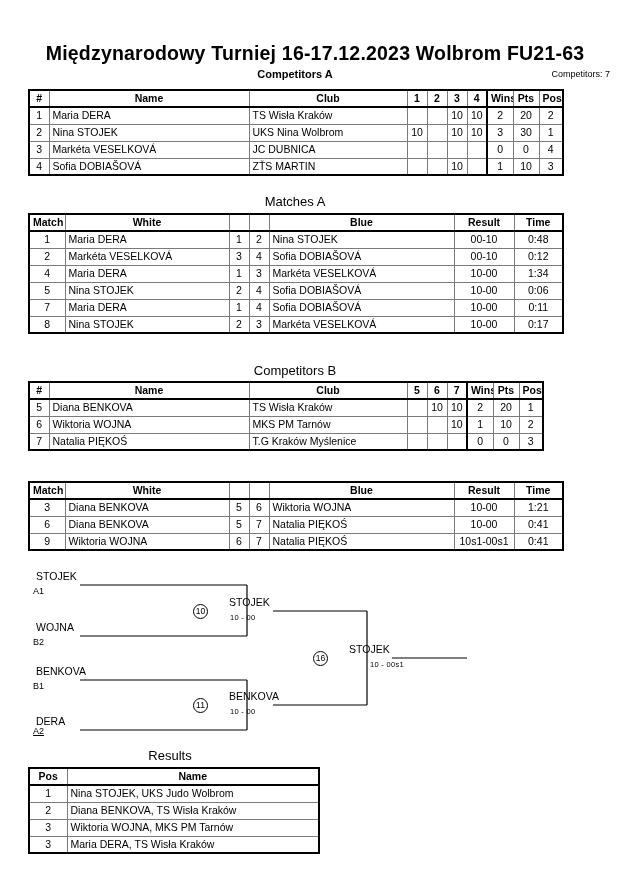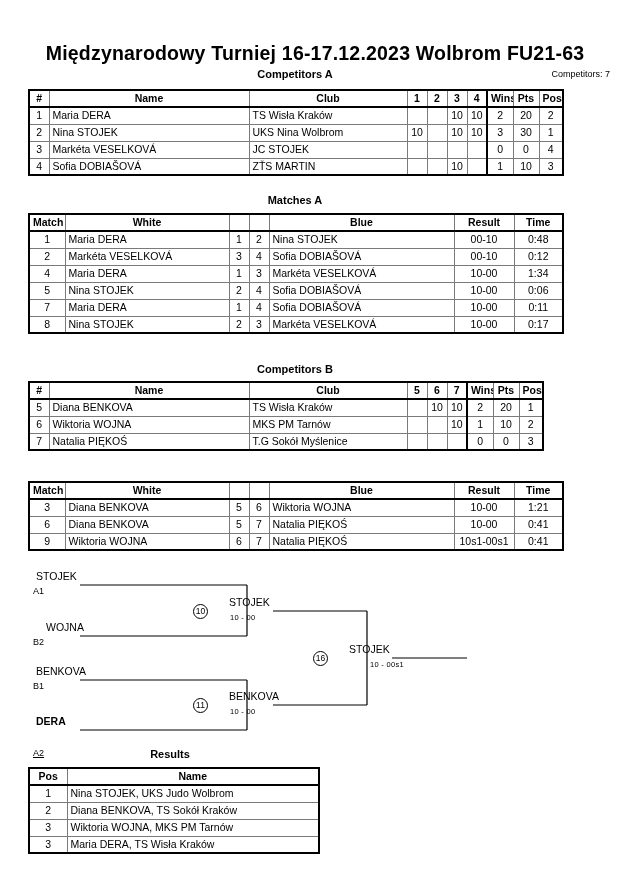--- a/index.html
+++ b/index.html
@@ -36,22 +36,22 @@
     position: absolute;
     right: 20px; top: 69px;
     font-size: 9px;
     text-align: right;
   }
 
   .section-head {
     position: absolute;
     width: 550px;
     text-align: center;
-    font-size: 11px;
-    font-weight: bold;
+    font-size: 13px;
+    font-weight: normal;
   }
 
   
   table.grid {
     position: absolute;
     border-collapse: collapse;
     font-size: 10.5px;
     background: #fff;
     table-layout: fixed;
   }
@@ -165,21 +165,21 @@
         <td class="c"></td>
         <td class="c">10</td>
         <td class="c">10</td>
         <td class="c thickleft">3</td>
         <td class="c">30</td>
         <td class="c">1</td>
       </tr>
       <tr>
         <td class="c">3</td>
         <td class="l">Markéta VESELKOVÁ</td>
-        <td class="l">JC STOJEK</td>
+        <td class="l">JC DUBNICA</td>
         <td class="c"></td>
         <td class="c"></td>
         <td class="c"></td>
         <td class="c"></td>
         <td class="c thickleft">0</td>
         <td class="c">0</td>
         <td class="c">4</td>
       </tr>
       <tr>
         <td class="c">4</td>
@@ -323,21 +323,21 @@
         <td class="c"></td>
         <td class="c"></td>
         <td class="c">10</td>
         <td class="c thickleft">1</td>
         <td class="c">10</td>
         <td class="c">2</td>
       </tr>
       <tr>
         <td class="c">7</td>
         <td class="l">Natalia PIĘKOŚ</td>
-        <td class="l">T.G Sokół Myślenice</td>
+        <td class="l">T.G Kraków Myślenice</td>
         <td class="c"></td>
         <td class="c"></td>
         <td class="c"></td>
         <td class="c thickleft">0</td>
         <td class="c">0</td>
         <td class="c">3</td>
       </tr>
     </tbody>
 </table>
 
@@ -416,28 +416,28 @@
 
     <line x1="320" y1="51" x2="320" y2="145" stroke="#000" stroke-width="1.2"></line>
 
     <line x1="345" y1="98" x2="420" y2="98" stroke="#000" stroke-width="1.2"></line>
   </svg>
 
   
   <div class="bk-label" style="left:36px; top:10px;">STOJEK</div>
   <div class="bk-seed" style="left:33px; top:26px;">A1</div>
 
-  <div class="bk-label" style="left:36px; top:61px;margin-left:10px;">WOJNA</div>
+  <div class="bk-label" style="left:36px; top:61px;">WOJNA</div>
   <div class="bk-seed" style="left:33px; top:77px;">B2</div>
 
   <div class="bk-label" style="left:36px; top:105px;">BENKOVA</div>
   <div class="bk-seed" style="left:33px; top:121px;">B1</div>
 
-  <div class="bk-label" style="left:36px; top:155px;font-weight:bold;">DERA</div>
-  <div class="bk-seed" style="left:33px; top:188px;text-decoration:underline;">A2</div>
+  <div class="bk-label" style="left:36px; top:155px;">DERA</div>
+  <div class="bk-seed" style="left:33px; top:166px;text-decoration:underline;">A2</div>
 
   
   <div class="bk-circle" style="left:193px; top:44px;">10</div>
   <div class="bk-label" style="left:229px; top:36px;">STOJEK</div>
   <div class="bk-score" style="left:230px; top:53px;">10 - 00</div>
 
   
   <div class="bk-circle" style="left:193px; top:138px;">11</div>
   <div class="bk-label" style="left:229px; top:130px;">BENKOVA</div>
   <div class="bk-score" style="left:230px; top:147px;">10 - 00</div>
@@ -461,21 +461,21 @@
       <th class="c">Name</th>
     </tr>
   </thead>
   <tbody>
       <tr>
         <td class="c">1</td>
         <td class="l">Nina STOJEK, UKS Judo Wolbrom</td>
       </tr>
       <tr>
         <td class="c">2</td>
-        <td class="l">Diana BENKOVA, TS Sokół Kraków</td>
+        <td class="l">Diana BENKOVA, TS Wisła Kraków</td>
       </tr>
       <tr>
         <td class="c">3</td>
         <td class="l">Wiktoria WOJNA, MKS PM Tarnów</td>
       </tr>
       <tr>
         <td class="c">3</td>
         <td class="l">Maria DERA, TS Wisła Kraków</td>
       </tr>
     </tbody>

